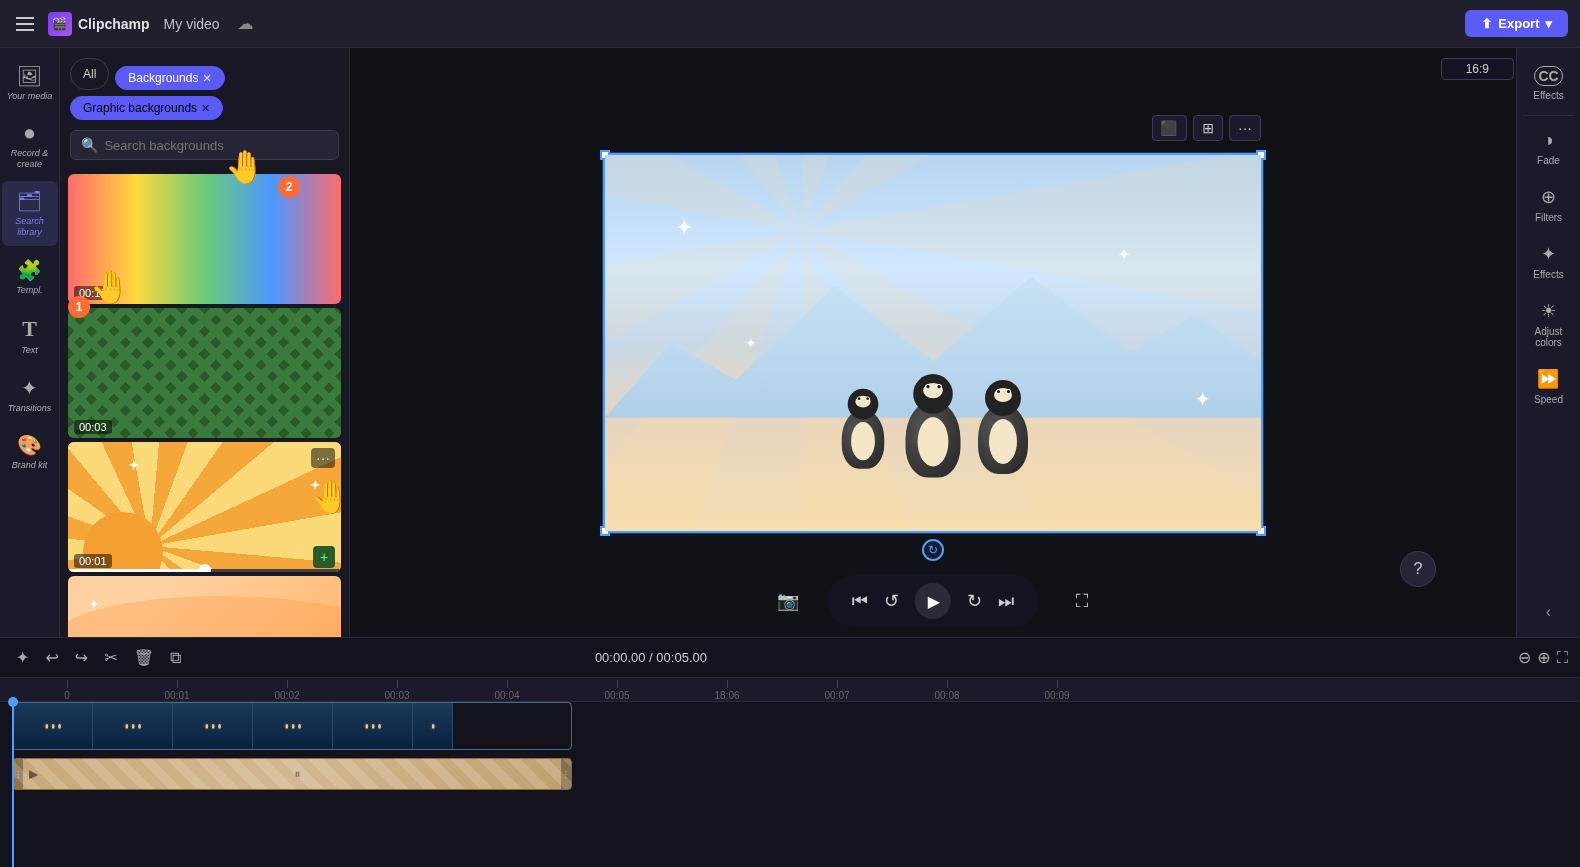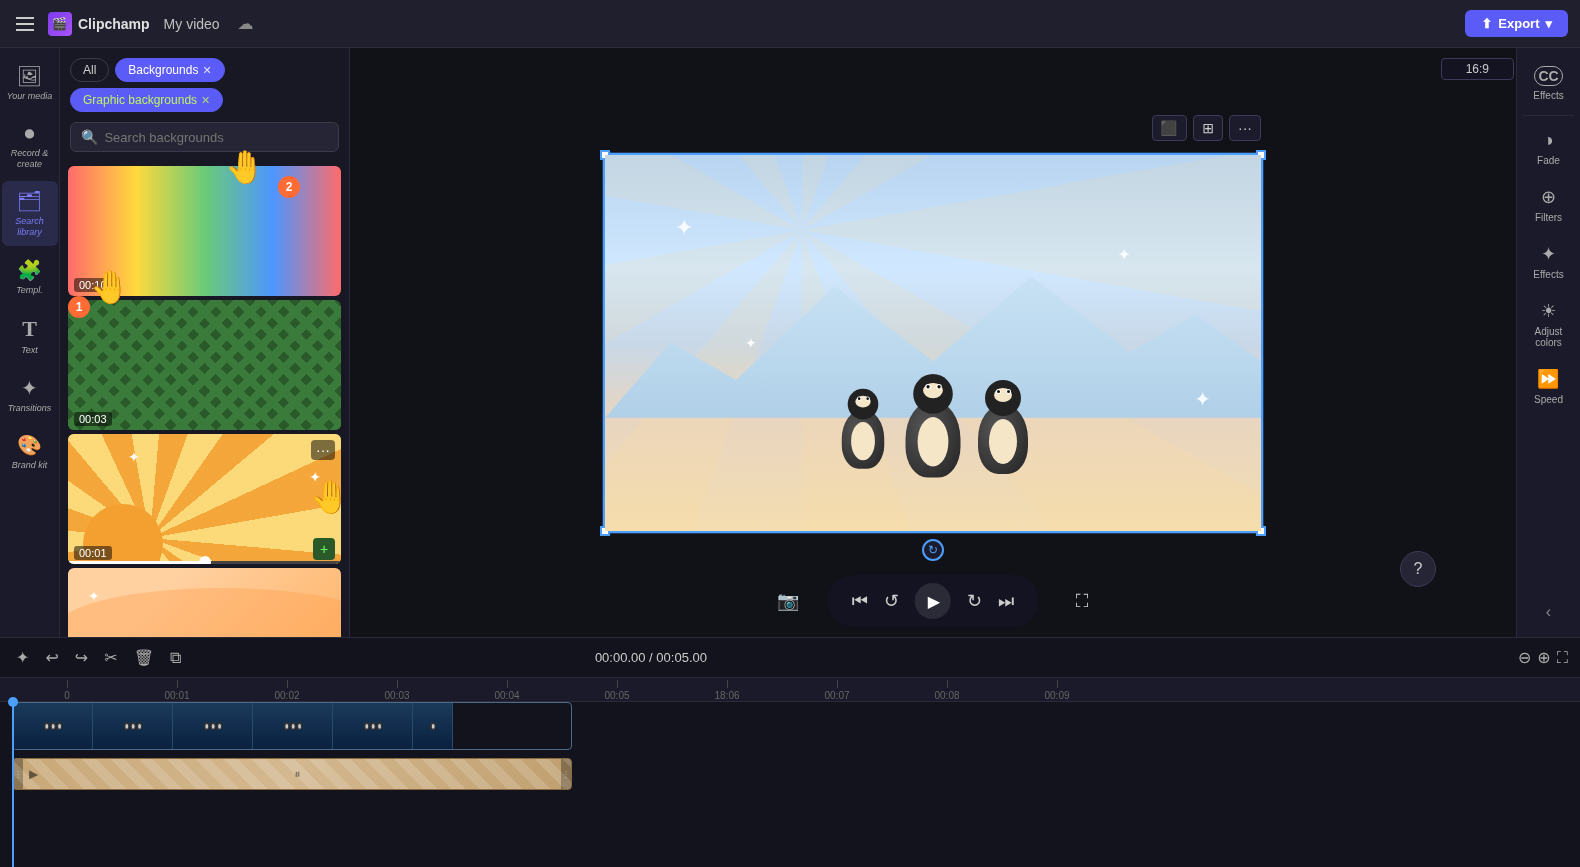--- a/index.html
+++ b/index.html
@@ -125,28 +125,29 @@
       align-items: center;
       gap: 4px;
       border: 1px solid #3a3a4a;
       background: transparent;
       color: #ccc;
     }
     .filter-chip.active {
       background: #5b5bf7;
       color: white;
       border-color: #5b5bf7;
+      margin-top: 8px;
     }
     .filter-chip .close-x {
       font-size: 11px;
       opacity: 0.8;
     }
     .sub-filter {
       background: #5b5bf7;
-      color: #bef264;
+      color: #000000;
       border-color: #5b5bf7;
     }
     .search-box {
       margin: 10px;
       display: flex;
       align-items: center;
       background: #252535;
       border-radius: 6px;
       padding: 6px 10px;
       gap: 6px;

